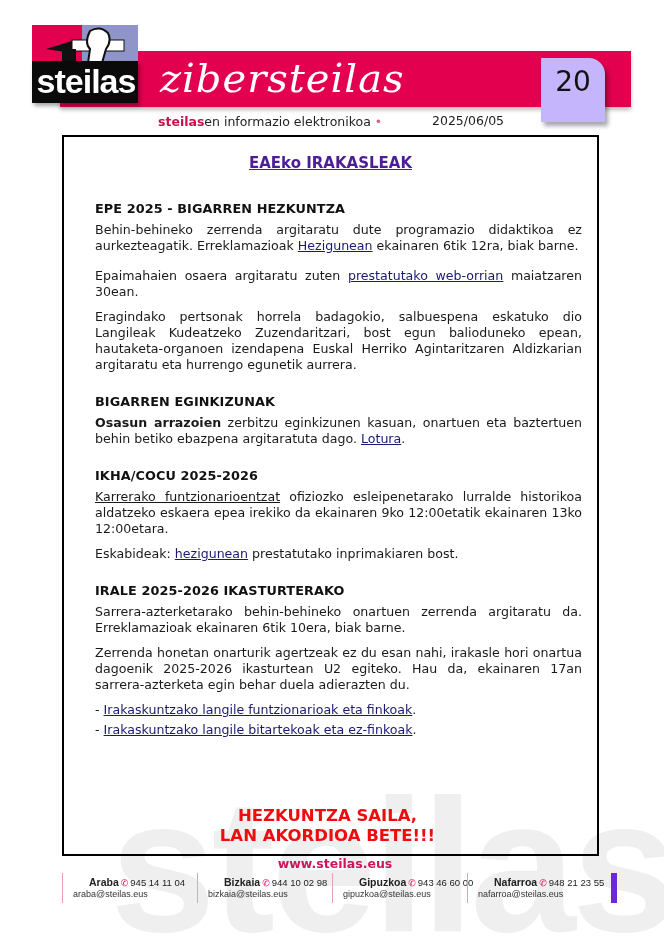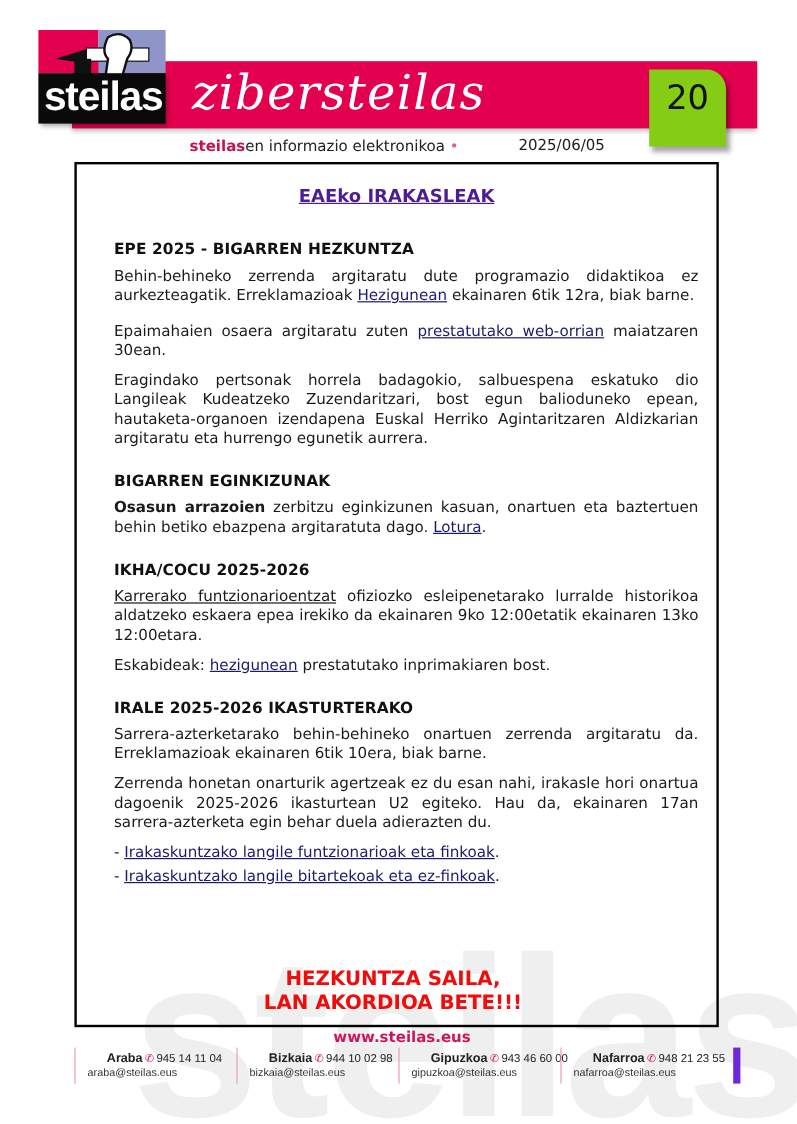--- a/index.html
+++ b/index.html
@@ -33,21 +33,21 @@
       position: absolute; left: 0; top: 36px; width: 106px; height: 42px; background: #0a0a0a;
       box-shadow: 2px 3px 4px rgba(0,0,0,0.35);
     }
     .logo-text {
       position: absolute; left: 4px; top: 34px; width: 100px; text-align: center;
       font-family: "Liberation Sans", sans-serif; font-weight: bold; font-size: 34px;
       color: #ffffff; letter-spacing: -1px; line-height: 44px;
     }
     .issue-box {
       position: absolute; left: 541px; top: 58px; width: 64px; height: 64px;
-      background: #84cc16; border-top-right-radius: 16px; z-index: 5;
+      background: #c4b5fd; border-top-right-radius: 16px; z-index: 5;
       box-shadow: 3px 4px 4px rgba(0,0,0,0.35);
       display: flex; align-items: center; justify-content: center; padding-bottom: 18px;
     }
     .issue-num { font-family: "DejaVu Sans", sans-serif; font-size: 28px; color: #111; }
     .subtitle {
       position: absolute; left: 158px; top: 114px; z-index: 2;
       font-size: 12.5px; color: #222; white-space: nowrap;
     }
     .subtitle .brand { color: #c8104a; font-weight: bold; }
     .subtitle .dot { color: #e06080; margin-left: 4px; }

